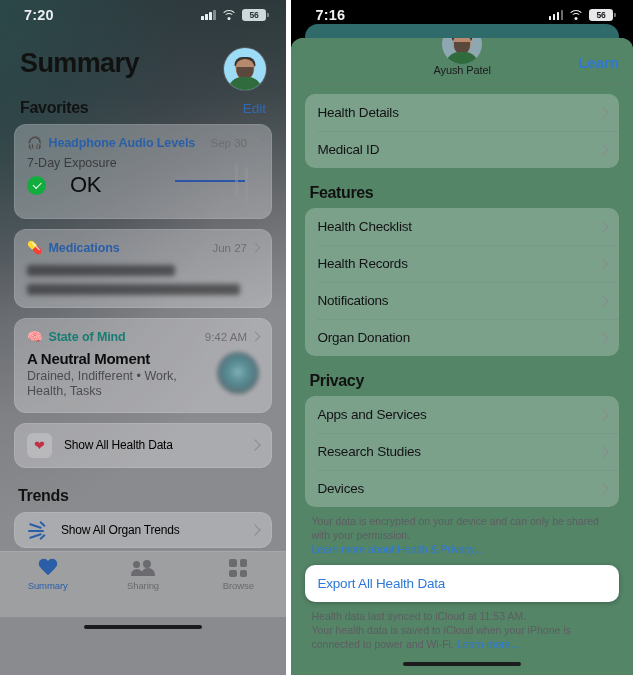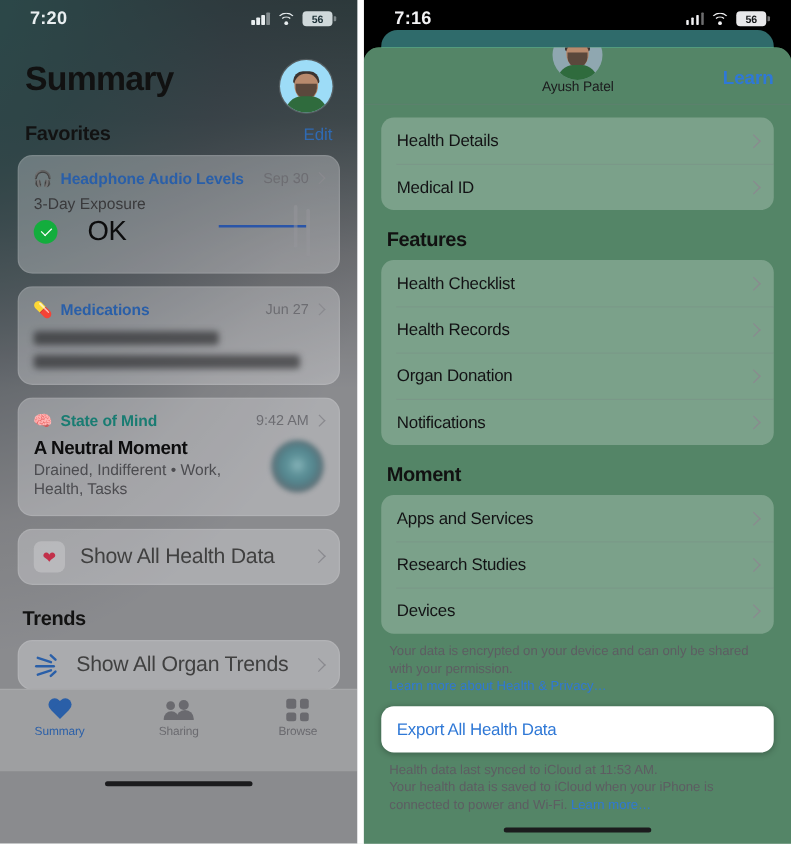--- a/index.html
+++ b/index.html
@@ -119,21 +119,21 @@
     background:radial-gradient(circle at 50% 48%, #7fb7bd 0%, #4d8d95 26%, #3f7c86 45%, #4a5e66 70%, rgba(74,94,102,.25) 100%);
     filter:blur(2.2px);opacity:.8;}
 
   .rowcard{
     background:rgba(246,246,248,.30);border:1px solid rgba(255,255,255,.10);
     border-radius:12px;margin-bottom:10px;padding:9px 12px;
     display:flex;align-items:center;gap:12px;
   }
   .sqicon{width:25px;height:25px;border-radius:6px;background:rgba(255,255,255,.22);
     display:flex;align-items:center;justify-content:center;flex:none;font-size:13px;}
-  .rowlabel{flex:1;font-size:17px;color:#404040;letter-spacing:-.2px;}
+  .rowlabel{flex:1;font-size:12px;color:#000000;letter-spacing:-.2px;}
   .trend-glyph{width:22px;height:16px;position:relative;flex:none;}
   .trend-glyph i{position:absolute;height:2px;border-radius:2px;background:#2a5fa8;}
   .trend-glyph i:nth-child(1){left:2px;top:3px;width:13px;transform:rotate(18deg);}
   .trend-glyph i:nth-child(2){left:1px;top:8px;width:16px;}
   .trend-glyph i:nth-child(3){left:2px;top:13px;width:13px;transform:rotate(-18deg);}
   .trend-glyph i:nth-child(4){left:12px;top:1px;width:7px;transform:rotate(42deg);}
   .trend-glyph i:nth-child(5){left:12px;top:14px;width:7px;transform:rotate(-42deg);}
 
   .tabbar{height:58px;display:flex;align-items:flex-start;padding-top:7px;
     border-top:1px solid rgba(255,255,255,.10);background:rgba(248,248,250,.18);}
@@ -256,21 +256,21 @@
               <span>🎧</span>
               <span>Headphone Audio Levels</span>
             </div>
             <div class="card-meta">
               <span>Sep 30</span>
               <span class="chev"></span>
             </div>
           </div>
           <div class="hp-body">
             <div class="hp-left">
-              <div class="hp-sub">3-Day Exposure</div>
+              <div class="hp-sub">7-Day Exposure</div>
               <div class="hp-ok">
                 <span class="ok-badge"></span>
                 <span class="ok-text">OK</span>
               </div>
             </div>
             <div class="hp-chart">
               <span class="line"></span>
                 <span class="bar b1"></span>
                 <span class="bar b2"></span>
             </div>
@@ -424,30 +424,30 @@
           <div class="r-group" style="margin-top:4px;">
             <div class="r-row">
               <span class="r-label">Health Checklist</span>
               <span class="chev lg"></span>
             </div>
             <div class="r-row">
               <span class="r-label">Health Records</span>
               <span class="chev lg"></span>
             </div>
             <div class="r-row">
+              <span class="r-label">Notifications</span>
+              <span class="chev lg"></span>
+            </div>
+            <div class="r-row">
               <span class="r-label">Organ Donation</span>
               <span class="chev lg"></span>
             </div>
-            <div class="r-row">
-              <span class="r-label">Notifications</span>
-              <span class="chev lg"></span>
-            </div>
-          </div>
-
-          <div class="r-sectitle">Moment</div>
+          </div>
+
+          <div class="r-sectitle">Privacy</div>
           <div class="r-group" style="margin-top:4px;">
             <div class="r-row">
               <span class="r-label">Apps and Services</span>
               <span class="chev lg"></span>
             </div>
             <div class="r-row">
               <span class="r-label">Research Studies</span>
               <span class="chev lg"></span>
             </div>
             <div class="r-row">

